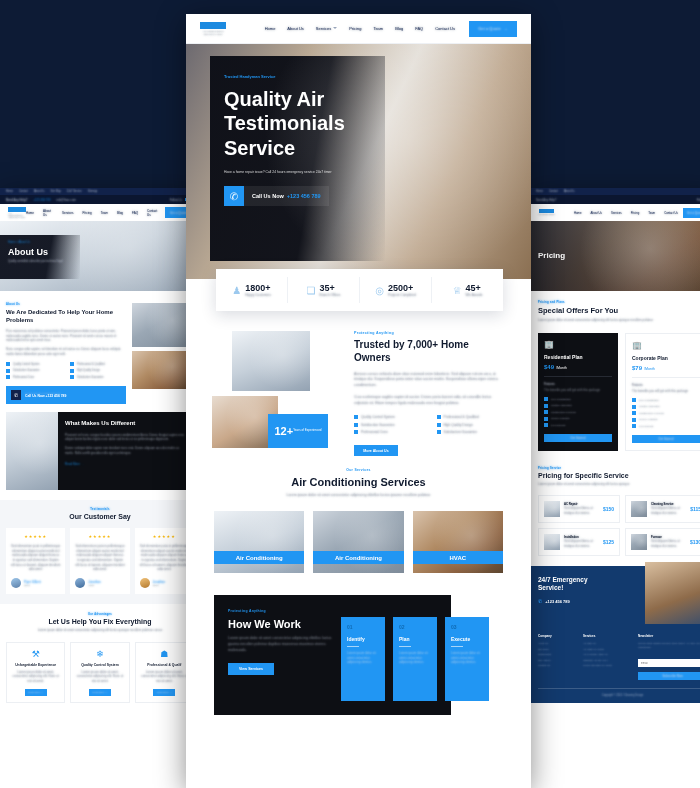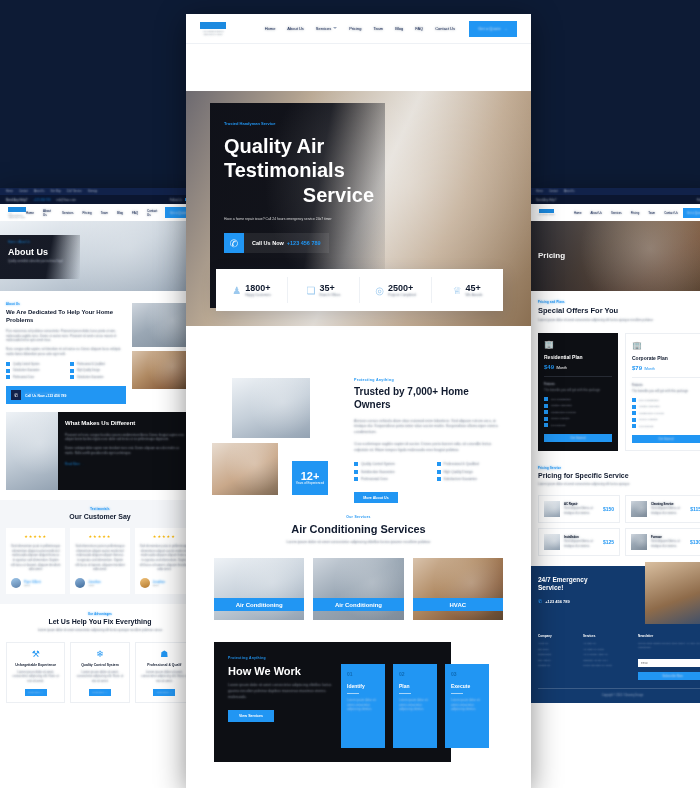--- a/index.html
+++ b/index.html
@@ -42,21 +42,21 @@
   .heading.white { color:#fff; }
 
   .chk { display:flex; align-items:center; gap:3px; }
   .chk i { width:4px; height:4px; background:#2196f3; display:block; flex:none; }
 
   .stars { color:#f7b500; letter-spacing:1px; }
 
   
   #home { left:186px; top:14px; width:345px; height:774px; }
   #home .navbar { height:30px; border-bottom:1px solid #eef1f5; }
-  #home .hero { position:relative; height:235px;margin-top:47px; }
+  #home .hero { position:relative; height:235px; }
   #home .hero-overlay { position:absolute; left:24px; top:12px; width:175px; height:205px;
      background:linear-gradient(100deg, rgba(12,14,22,.97) 58%, rgba(12,14,22,0) 100%); }
   .statbar { position:absolute; left:30px; right:28px; top:255px; height:42px; background:#fff;
      box-shadow:0 4px 16px rgba(20,30,60,.16); display:flex; align-items:center; }
   .statcell { flex:1; display:flex; align-items:center; gap:4px; justify-content:center; border-right:1px solid #eef1f5; height:26px; }
   .statcell:last-child { border-right:none; }
   .stat-num { font-weight:bold; color:#101a2e; font-size:9px; }
   .stat-lbl { font-size:3.2px; }
 
   
@@ -480,21 +480,21 @@
         <span class="blur-text-light">→</span>
       </div>
     </div>
 
     <div class="hero photo hero">
       <div class="hero-overlay"></div>
       <div style="position:absolute;left:38px;top:30px;width:150px;z-index:3;">
         <div style="color:#2196f3;font-size:4px;font-weight:bold;">Trusted Handyman Service</div>
         <div class="heading white" style="font-size:20px;line-height:1.22;margin-top:8px;">Quality Air</div>
         <div class="heading white" style="font-size:20px;line-height:1.22;">Testimonials</div>
-        <div class="heading white" style="font-size:20px;line-height:1.22;text-align:right;">Service</div>
+        <div class="heading white" style="font-size:20px;line-height:1.22;">Service</div>
         <div style="color:rgba(255,255,255,.8);font-size:3.4px;margin-top:10px;">Have a home repair issue? Call 24 hours emergency service 24x7 timer</div>
         <div style="display:flex;align-items:center;margin-top:12px;">
           <div style="width:20px;height:20px;background:#2196f3;display:flex;align-items:center;justify-content:center;color:#fff;font-size:10px;">✆</div>
           <div style="background:rgba(255,255,255,.08);height:20px;display:flex;align-items:center;gap:3px;padding:0 8px;">
             <span style="color:#fff;font-size:5.5px;font-weight:bold;">Call Us Now</span>
             <span style="color:#2196f3;font-size:5.5px;font-weight:bold;">+123 456 789</span>
           </div>
         </div>
       </div>
     </div>
@@ -527,21 +527,21 @@
           <div class="stat-num">45+</div>
           <div class="stat-lbl blur-text">Win Awards</div>
         </div>
       </div>
     </div>
 
     <div style="display:flex;gap:14px;padding:52px 26px 0 26px;">
       <div style="width:128px;position:relative;">
         <div class="photo tech" style="width:78px;height:60px;margin-left:20px;"></div>
         <div class="photo" style="width:66px;height:52px;margin-top:5px;background:linear-gradient(150deg,#e8dcd0,#c9a88a 55%,#7f6a55);"></div>
-        <div style="position:absolute;right:12px;bottom:8px;width:36px;height:34px;background:#2196f3;color:#fff;display:flex;flex-direction:column;align-items:center;justify-content:center;">
+        <div style="position:absolute;right:12px;bottom:8px;width:60px;height:34px;background:#2196f3;color:#fff;display:flex;flex-direction:row;align-items:center;justify-content:center;">
           <div style="font-size:11px;font-weight:bold;">12+</div>
           <div style="font-size:3px;text-align:center;line-height:1.3;">Years of Experienced</div>
         </div>
       </div>
       <div style="flex:1;">
         <div class="sect-label" style="font-size:3.6px;">Protecting Anything</div>
         <div class="heading" style="font-size:10px;line-height:1.28;margin-top:4px;">Trusted by 7,000+ Home Owners</div>
         <p class="tiny2 blur-text" style="margin-top:7px;">Aenean cursus vehicula diam vitae euismod enim lobortis in. Sed aliquam rutrum arcu, ut tristique dui. Suspendisse porta tortor vitae auctor mattis. Suspendisse ullamcorper viverra condimentum.</p>
         <p class="tiny2 blur-text" style="margin-top:6px;">Cras scelerisque sagittis sapien id auctor. Donec porta laoreet odio, sit convallis lectus vulputate sit. Etiam tempus ligula malesuada eros feugiat pulvinar.</p>
         <div style="display:flex;gap:14px;margin-top:9px;font-size:3.3px;">

